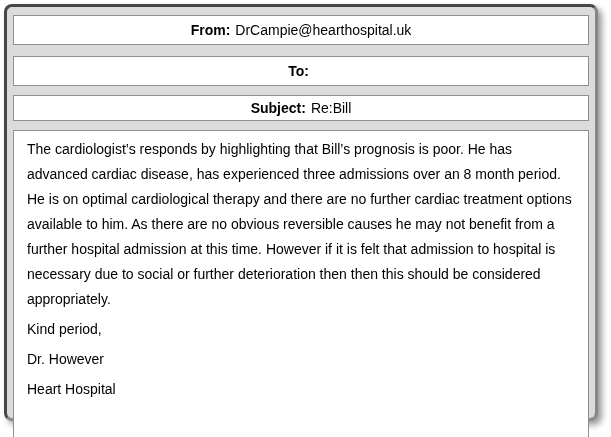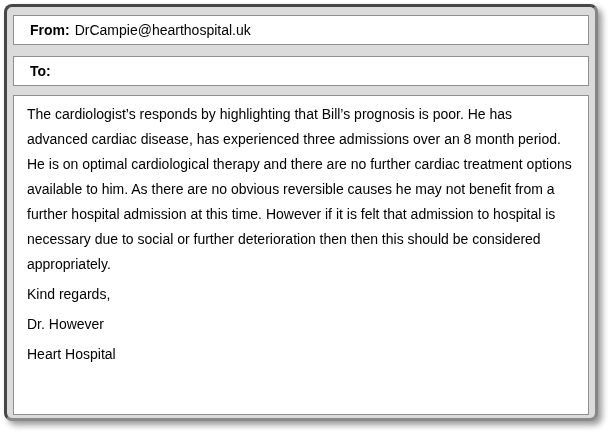--- a/index.html
+++ b/index.html
@@ -25,25 +25,26 @@
     box-shadow: 4px 4px 6px rgba(0,0,0,0.40);
     padding: 8px 6px;
   }
   .field {
     box-sizing: border-box;
     background: #ffffff;
     border: 1px solid #8f8f8f;
     height: 30px;
     display: flex;
     align-items: center;
-    padding: 0 16px;
+    padding: 0 2px;
     font-size: 14px;
     color: #000000;
     white-space: nowrap;
     overflow: hidden;
+    justify-content: center;
   }
   .field .lbl {
     font-weight: bold;
     margin-right: 5px;
   }
   .field-from { margin-bottom: 11px; }
   .field-to { margin-bottom: 9px; }
   .field-subject { height: 26px; margin-bottom: 9px; }
   .body-box {
     box-sizing: border-box;
@@ -66,21 +67,25 @@
 
   <div class="field field-from">
     <span class="lbl">From:</span>
     <span class="val">DrCampie@hearthospital.uk</span>
   </div>
 
   <div class="field field-to">
     <span class="lbl">To:</span>
   </div>
 
+  <div class="field field-subject">
+    <span class="lbl">Subject:</span>
+    <span class="val">Re:Bill</span>
+  </div>
 
   <div class="body-box">
     <p>The cardiologist’s responds by highlighting that Bill’s prognosis is poor. He has advanced cardiac disease, has experienced three admissions over an 8 month period. He is on optimal cardiological therapy and there are no further cardiac treatment options available to him. As there are no obvious reversible causes he may not benefit from a further hospital admission at this time. However if it is felt that admission to hospital is necessary due to social or further deterioration then then this should be considered appropriately.</p>
-    <p class="signoff">Kind regards,</p>
+    <p class="signoff">Kind period,</p>
     <p class="signoff">Dr. However</p>
     <p class="signoff">Heart Hospital</p>
   </div>
 
 </div>
 
 </body></html>

